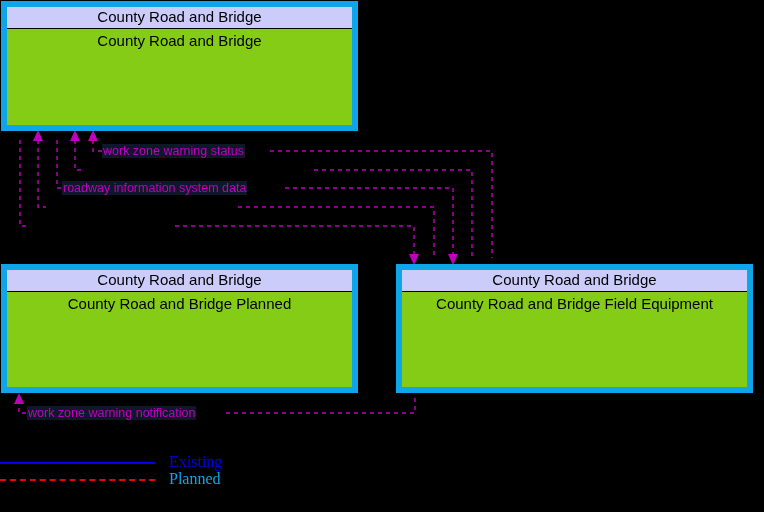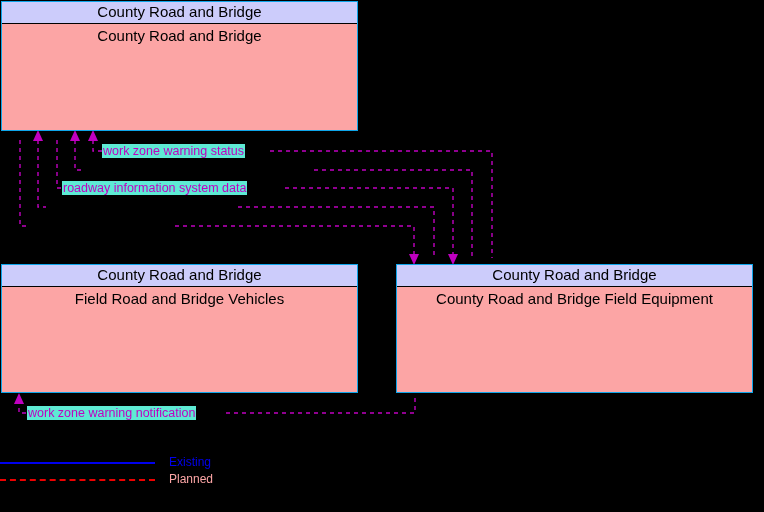--- a/index.html
+++ b/index.html
@@ -18,22 +18,22 @@
   .diagram {
     position: absolute;
     left: 0; top: 0;
     width: 764px;
     height: 512px;
   }
 
   
   .node {
     position: absolute;
-    background: #fca5a5;
-    border: 1px solid #0ea5e9;
+    background: #84cc16;
+    border: 6px solid #0ea5e9;
     box-sizing: border-box;
     z-index: 5;
   }
   .node-header {
     background: #ccccfb;
     border-bottom: 1px solid #000000;
     text-align: center;
     font-size: 15px;
     color: #000000;
     line-height: 18px;
@@ -50,21 +50,21 @@
     box-sizing: border-box;
   }
 
   #node-crb      { left: 1px;   top: 1px;   width: 357px; height: 130px; }
   #node-vehicles { left: 1px;   top: 264px; width: 357px; height: 129px; }
   #node-field    { left: 396px; top: 264px; width: 357px; height: 129px; }
 
   
   .flow-label {
     position: absolute;
-    background: #5eead4;
+    background: #0f172a;
     color: #c000c0;
     font-size: 12.5px;
     line-height: 14px;
     white-space: nowrap;
     padding: 0 1px;
     z-index: 8;
   }
 
   
   .legend { position: absolute; left: 0; top: 448px; width: 300px; height: 64px; z-index: 9; }
@@ -75,26 +75,27 @@
     width: 155px; height: 0px;
     border-top-width: 2px;
     border-top-style: solid;
   }
   .legend-line.solid  { border-top-style: solid;  border-top-color: #0000ee; }
   .legend-line.dashdot{ border-top-style: dashed; border-top-color: #ee0000; }
   .legend-line.dashed { border-top-style: dashed; border-top-color: #c000c0; }
   .legend-text {
     position: absolute;
     left: 169px; top: 0px;
-    font-size: 12px;
+    font-size: 16px;
     line-height: 18px;
     white-space: nowrap;
+    font-family: Liberation Serif, serif;
   }
   .legend-text.existing { color: #0000ee; }
-  .legend-text.planned  { color: #fca5a5; }
+  .legend-text.planned  { color: #0ea5e9; }
   .legend-text.future   { color: #c000c0; }
 
   svg.wires { position: absolute; left: 0; top: 0; width: 764px; height: 512px; z-index: 3; }
 </style>
 </head>
 <body>
 
 <div class="diagram">
 
   <svg class="wires" viewBox="0 0 764 512" xmlns="http://www.w3.org/2000/svg">
@@ -131,21 +132,21 @@
     </g>
   </svg>
 
   <div class="node" id="node-crb">
     <div class="node-header">County Road and Bridge</div>
     <div class="node-body">County Road and Bridge</div>
   </div>
 
   <div class="node" id="node-vehicles">
     <div class="node-header">County Road and Bridge</div>
-    <div class="node-body">Field Road and Bridge Vehicles</div>
+    <div class="node-body">County Road and Bridge Planned</div>
   </div>
 
   <div class="node" id="node-field">
     <div class="node-header">County Road and Bridge</div>
     <div class="node-body">County Road and Bridge Field Equipment</div>
   </div>
 
   <div class="flow-label" style="left:102px; top:144px;">work zone warning status</div>
 
 

